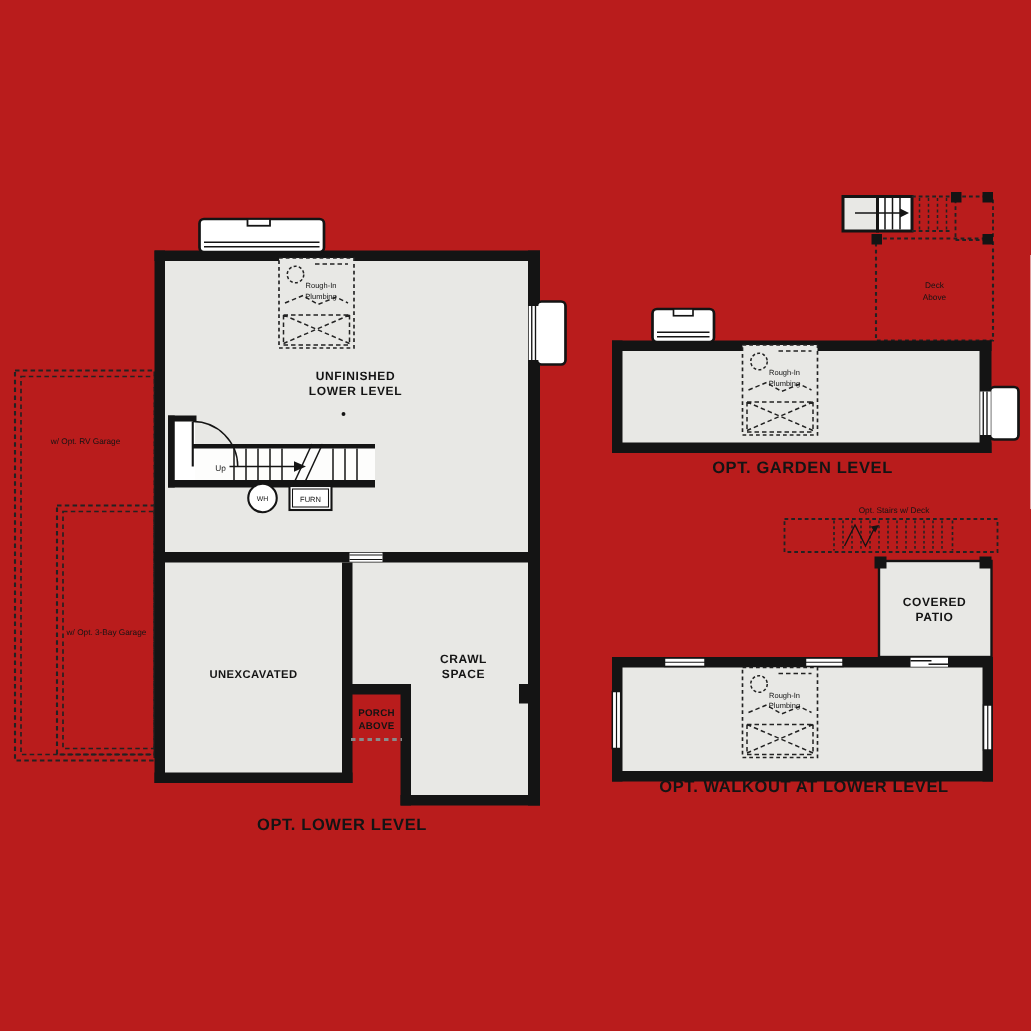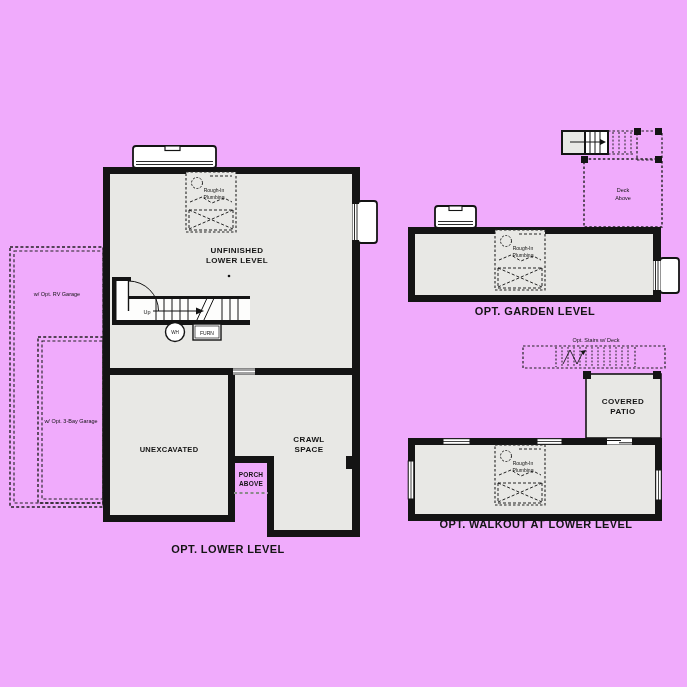--- a/index.html
+++ b/index.html
@@ -1,16 +1,16 @@
 <!DOCTYPE html>
 <html><head>
 <meta charset="utf-8">
 <style>
   html,body{margin:0;padding:0;background:#ffffff;}
-  #canvas{position:relative;width:687px;height:687px;background:#f0abfc;overflow:hidden;}
+  #canvas{position:relative;width:687px;height:687px;background:#b91c1c;overflow:hidden;}
   svg{display:block;}
   text{font-family:"Liberation Sans","DejaVu Sans",sans-serif;fill:#141414;}
   .room-label{font-size:8px;font-weight:bold;letter-spacing:.4px;}
   .room-label-sm{font-size:7.5px;font-weight:bold;letter-spacing:.3px;}
   .porch-label{font-size:6.5px;font-weight:bold;letter-spacing:.2px;}
   .caption{font-size:11px;font-weight:bold;letter-spacing:.4px;}
   .tiny{font-size:5.5px;}
   .tiny2{font-size:5px;}
   .micro{font-size:4.6px;}
   .wall{fill:#141414;}

